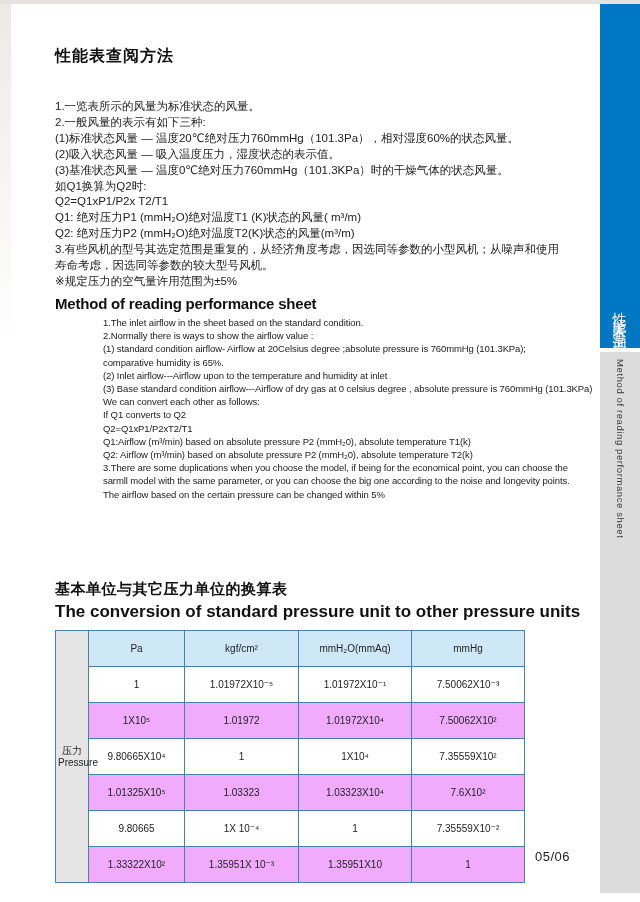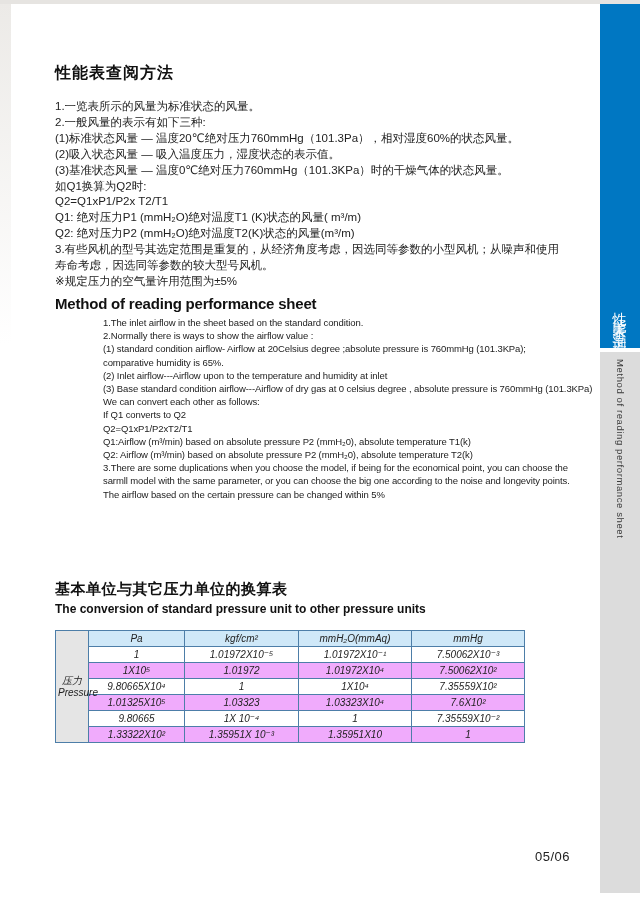--- a/index.html
+++ b/index.html
@@ -11,39 +11,39 @@
   .page { position:absolute; inset:0; background:#fff; }
 
   
   .edge-top { position:absolute; left:0; top:0; width:640px; height:4px; background:#e6e4e1; }
   .edge-left { position:absolute; left:0; top:4px; width:11px; height:340px;
     background:linear-gradient(to bottom,#eceae7,rgba(255,255,255,0)); }
 
   .content { position:absolute; left:55px; top:0; width:500px; }
 
   .cn-title { position:absolute; left:0; top:46px; font-size:16px; font-weight:bold; color:#111;
-    letter-spacing:1px; white-space:nowrap;margin-top:17px; }
+    letter-spacing:1px; white-space:nowrap; }
   .cn-body { position:absolute; left:0; top:99px; font-size:11.5px; line-height:15.9px;
     color:#222; }
   .cn-body .line, .en-body .line { white-space:nowrap; }
 
   .en-title { position:absolute; left:0; top:295px; font-size:15px; font-weight:bold; color:#111;
     letter-spacing:-0.2px; white-space:nowrap; }
   .en-body { position:absolute; left:0; top:316px; font-size:9.5px; line-height:13.2px;
     color:#222; letter-spacing:-0.1px;margin-left:48px; }
 
   .sec-title-cn { position:absolute; left:0; top:580px; font-size:15px; font-weight:bold; color:#111;
     letter-spacing:0.5px; white-space:nowrap; }
-  .sec-title-en { position:absolute; left:0; top:602px; font-size:12px; font-weight:bold; color:#111;
+  .sec-title-en { position:absolute; left:0; top:602px; font-size:17px; font-weight:bold; color:#111;
     white-space:nowrap; }
 
   table.conv { position:absolute; left:0; top:630px; border-collapse:collapse; table-layout:fixed;
     width:469px; font-size:10px; color:#222; }
   table.conv td, table.conv th { border:1px solid #4d7ea8; text-align:center; vertical-align:middle;
-    height:16px; padding:0 2px; font-weight:normal;font-style:italic; }
+    height:36px; padding:0 2px; font-weight:normal; }
   table.conv tr.header-row th { background:#cfe8f8; }
   table.conv td.label-cell { background:#e5e5e5; font-size:10px; line-height:12px; }
   table.conv tbody tr:nth-child(2n+3) td:not(.label-cell) { background:#f0abfc; }
 
   .page-number { position:absolute; top:849px; right:70px; font-size:13px; color:#222;
     letter-spacing:0.5px; }
 
   .sidebar-blue { position:absolute; left:600px; top:4px; width:40px; height:344px; }
   .sidebar-blue .bg { position:absolute; inset:0; }
   .sidebar-blue .tab-text { position:absolute; bottom:5px; left:50%; transform:translateX(-50%);

